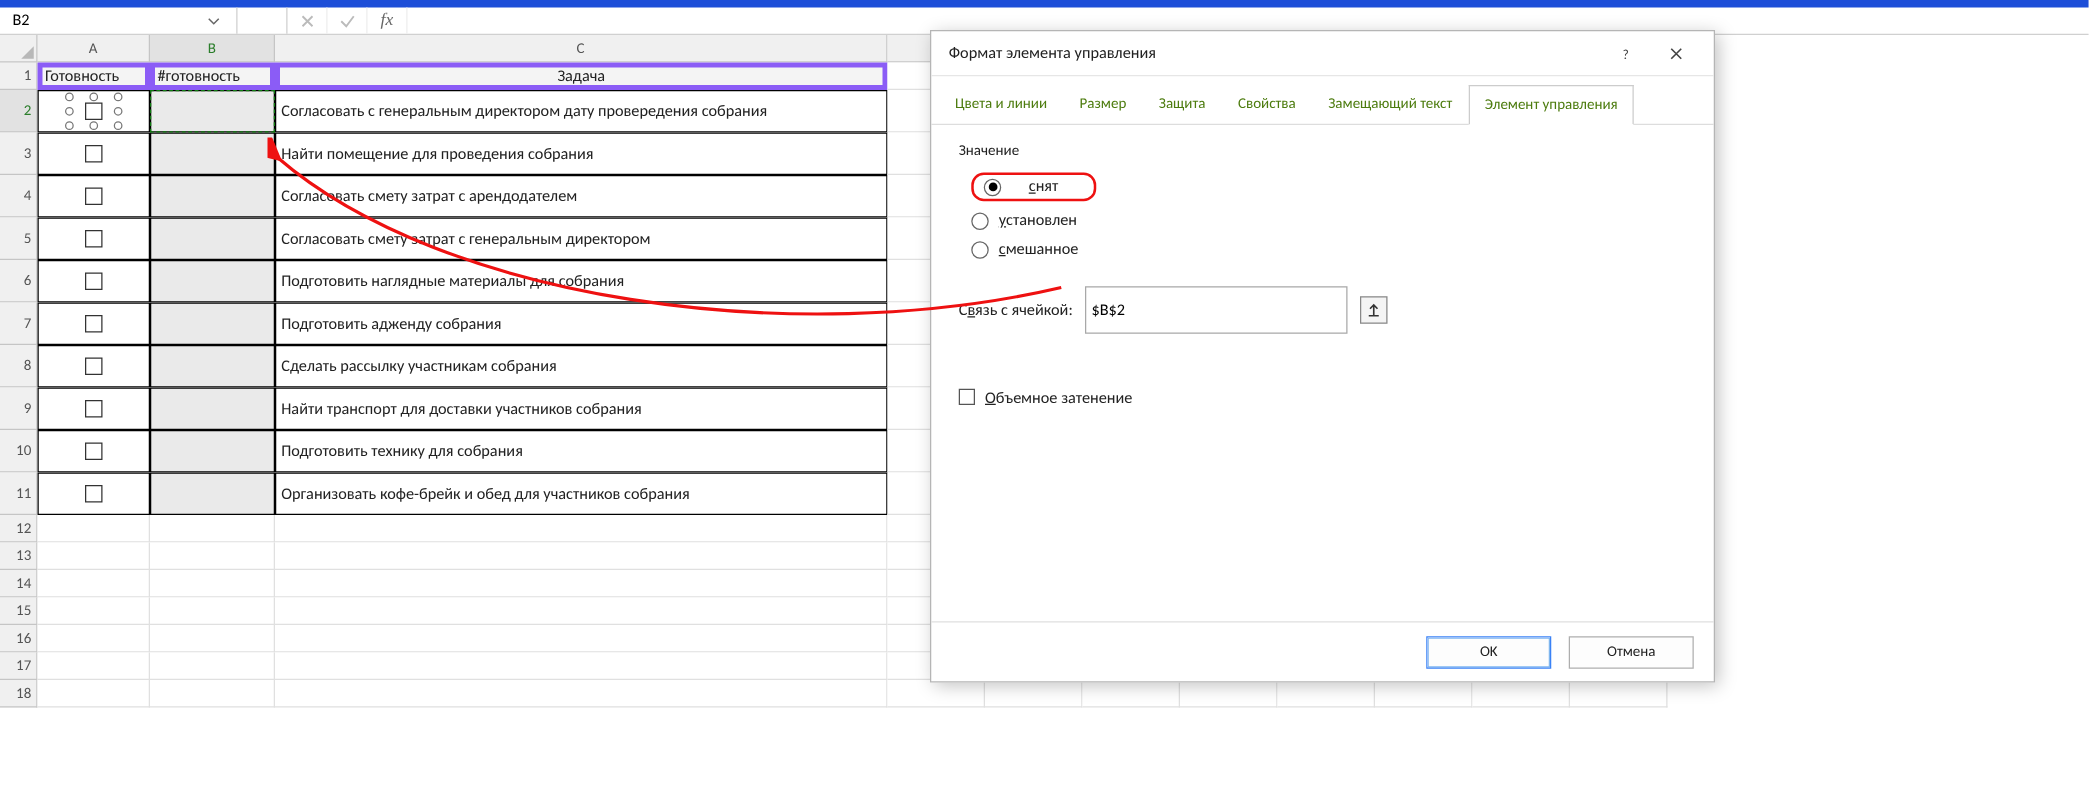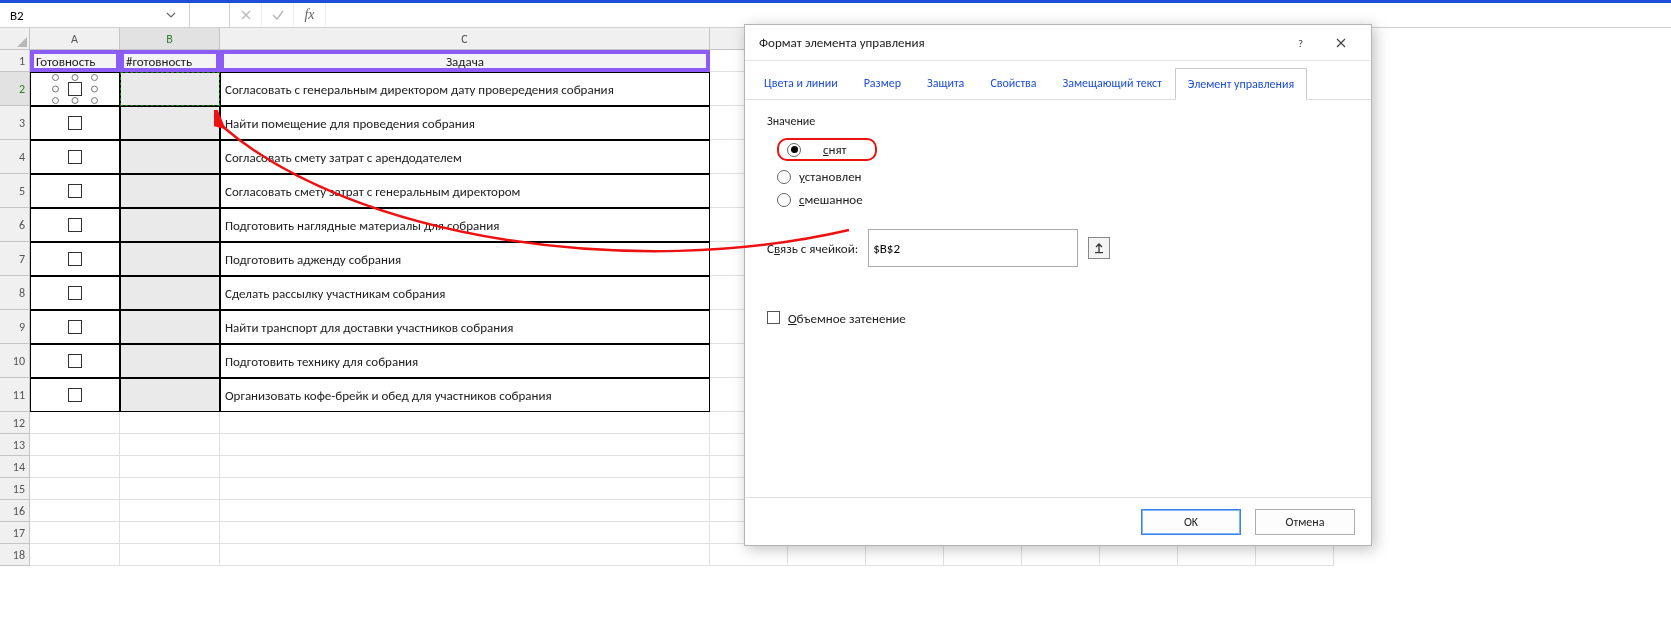--- a/index.html
+++ b/index.html
@@ -15,21 +15,21 @@
     overflow: hidden;
     position: relative;
   }
 
   
   .top-bars { display: flex; flex-direction: column; }
   .namebar {
     height: 28px;
     display: flex;
     align-items: stretch;
-    border-top: 3px solid #1d4ed8;
+    border-top: 6px solid #1d4ed8;
     border-bottom: 1px solid #d0d0d0;
     background: #fff;
   }
   .name-box {
     width: 190px;
     display: flex;
     align-items: center;
     border-right: 1px solid #d0d0d0;
     padding: 0 8px;
     position: relative;
@@ -161,21 +161,21 @@
   .dlg-title .tbtn svg{width:12px;height:12px;}
 
   .dlg-tabs{
     display:flex;
     border-bottom:1px solid #ddd;
     padding: 6px 6px 0 6px;
     font-size:12px;
   }
   .dlg-tab{
     padding:8px 12px 8px;
-    color:#1d4ed8;
+    color:#4d7c0f;
     border:1px solid transparent;
     border-bottom:none;
     cursor:pointer;
   }
   .dlg-tab.active{
     border-color:#ccc;
     background:#fff;
     position:relative; top:1px;
     border-bottom:1px solid #fff;
   }

